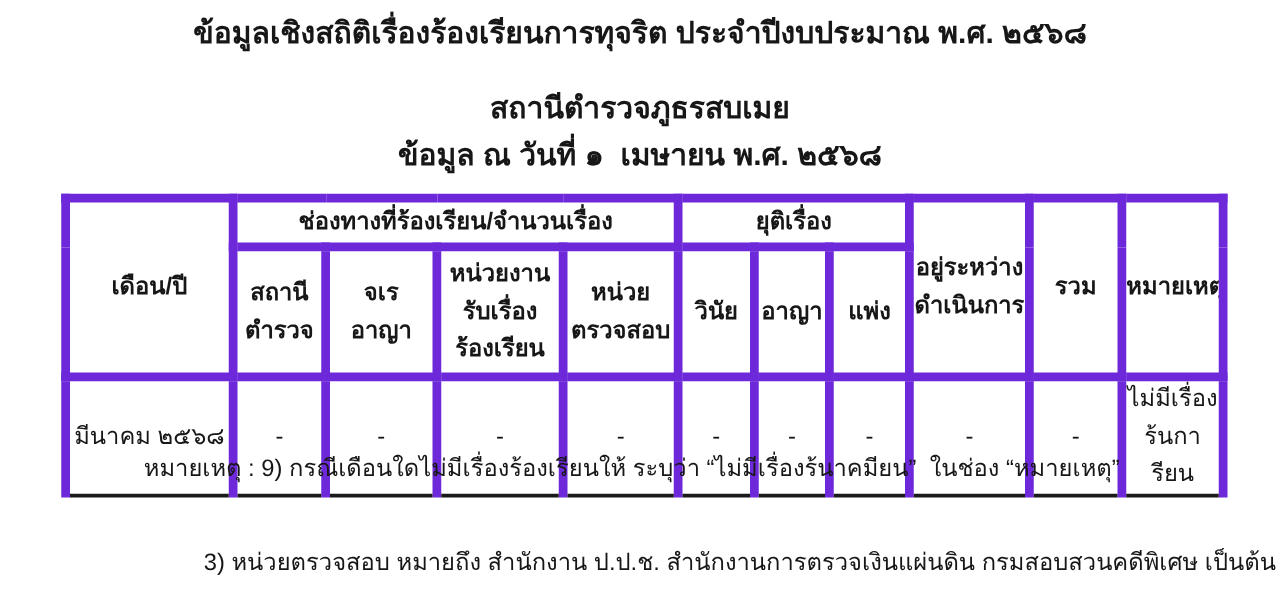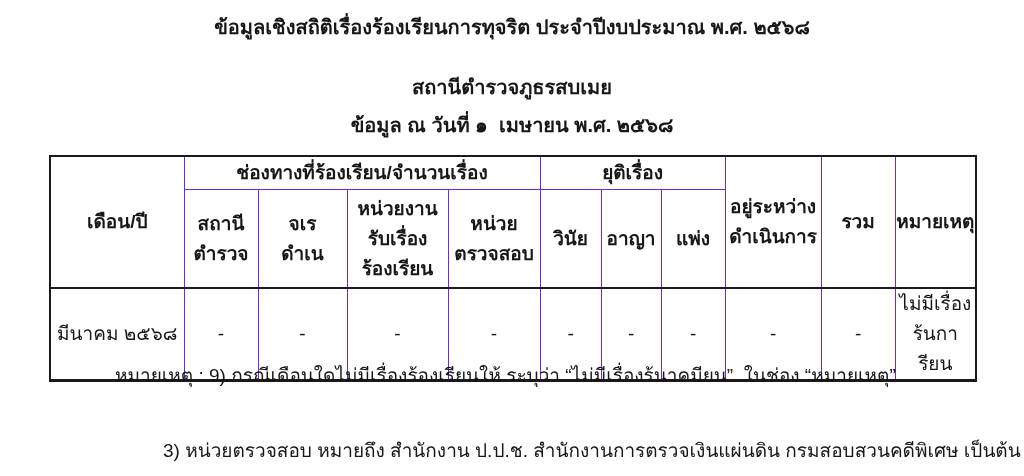--- a/index.html
+++ b/index.html
@@ -5,33 +5,33 @@
   html,body { margin:0; padding:0; }
   body {
     width:1024px; height:476px; background:#ffffff;
     font-family:"Liberation Sans","DejaVu Sans",sans-serif;
     color:#171717;
   }
   .page { position:relative; width:1024px; height:476px; overflow:hidden; background:#ffffff; }
 
   .title-line {
     position:absolute; left:0; width:1024px; text-align:center;
-    font-weight:bold; font-size:20px; line-height:30px; white-space:pre-wrap;
+    font-weight:bold; font-size:24px; line-height:30px; white-space:pre-wrap;
   }
   .t1 { top:12px; }
   .t2 { top:72px; }
   .t3 { top:110px; }
 
   table.stats {
     position:absolute; left:49px; top:155px; width:926px;
     border-collapse:collapse; table-layout:fixed;
     border:2px solid #1a1a1a;
   }
   table.stats th, table.stats td {
-    border:1px solid #6d28d9;
+    border:7px solid #6d28d9;
     text-align:center; vertical-align:middle;
     padding:0; overflow:hidden;
     white-space:pre-wrap; line-height:30px; font-size:19px;
   }
   table.stats th { font-weight:bold; }
   table.stats td { font-weight:normal; }
   tr.h1 th { height:32px; }
   tr.h2 th { height:97px; }
   tr.d  td { height:61px; border-top:2px solid #1a1a1a; border-bottom:3px solid #1a1a1a; }
 
@@ -73,21 +73,21 @@
         <th colspan="3">ยุติเรื่อง</th>
         <th rowspan="2">อยู่ระหว่าง
 ดำเนินการ</th>
         <th rowspan="2">รวม</th>
         <th rowspan="2">หมายเหตุ</th>
       </tr>
       <tr class="h2">
         <th>สถานี
 ตำรวจ</th>
         <th>จเร
-ดำเน</th>
+อาญา</th>
         <th>หน่วยงาน
 รับเรื่อง
 ร้องเรียน</th>
         <th>หน่วย
 ตรวจสอบ</th>
         <th>วินัย</th>
         <th>อาญา</th>
         <th>แพ่ง</th>
       </tr>
       <tr class="d">

